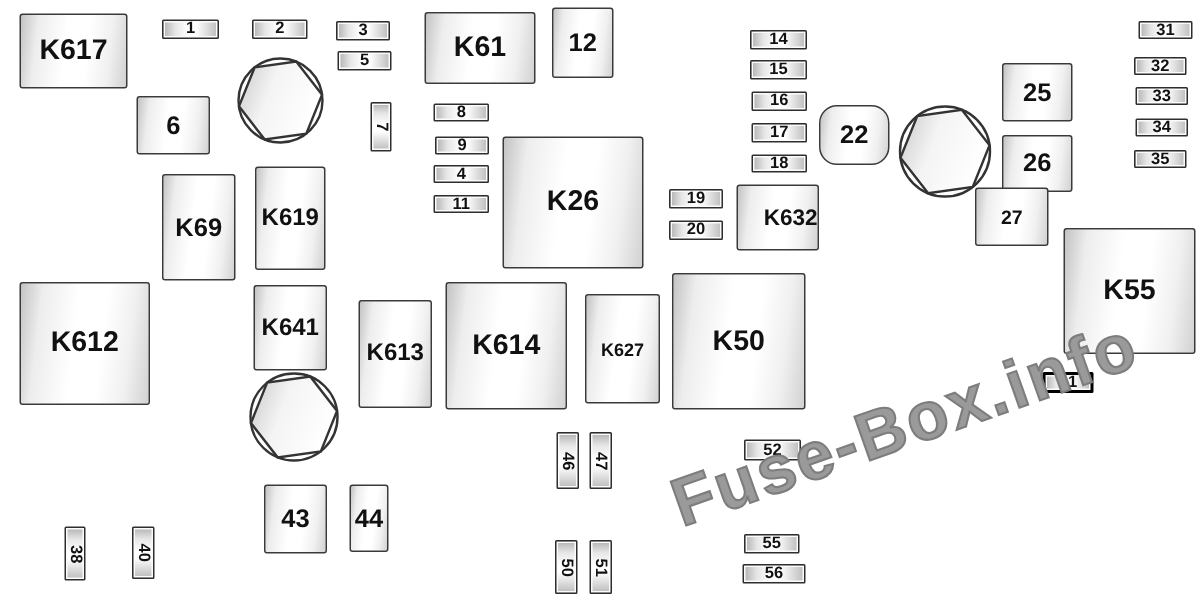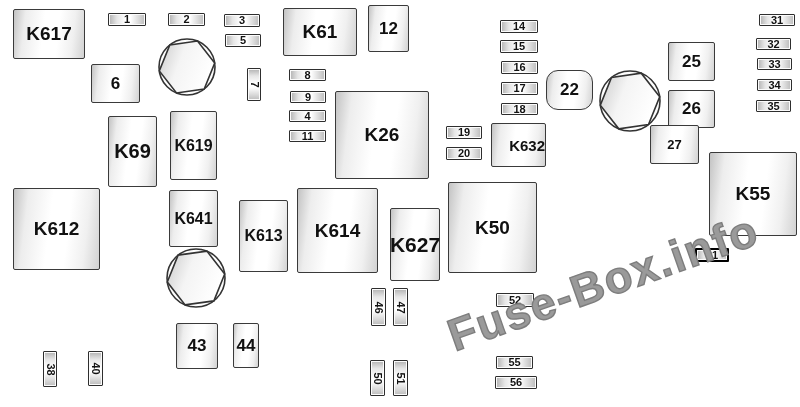--- a/index.html
+++ b/index.html
@@ -54,21 +54,21 @@
     </div>
     <div class="block" style="left: 283px; top: 8px; width: 74px; height: 48px; font-size: 19px; text-align: right;">
       <span class="lbl">K61</span>
     </div>
     <div class="block" style="left: 368px; top: 5px; width: 41px; height: 47px; font-size: 17px;">
       <span class="lbl">12</span>
     </div>
     <div class="block" style="left: 91px; top: 64px; width: 49px; height: 39px; font-size: 17px;">
       <span class="lbl">6</span>
     </div>
-    <div class="block" style="left: 108px; top: 116px; width: 49px; height: 71px; font-size: 20px;">
+    <div class="block" style="left: 108px; top: 116px; width: 49px; height: 71px; font-size: 17px;">
       <span class="lbl">K69</span>
     </div>
     <div class="block" style="left: 170px; top: 111px; width: 47px; height: 69px; font-size: 16px;">
       <span class="lbl">K619</span>
     </div>
     <div class="block" style="left: 335px; top: 91px; width: 94px; height: 88px; font-size: 19px;">
       <span class="lbl">K26</span>
     </div>
     <div class="block" style="left: 491px; top: 123px; width: 55px; height: 44px; font-size: 15px; justify-content: flex-end;">
       <span class="lbl">K632</span>
@@ -93,21 +93,21 @@
     </div>
     <div class="block" style="left: 169px; top: 190px; width: 49px; height: 57px; font-size: 16px;">
       <span class="lbl">K641</span>
     </div>
     <div class="block" style="left: 239px; top: 200px; width: 49px; height: 72px; font-size: 16px;">
       <span class="lbl">K613</span>
     </div>
     <div class="block" style="left: 297px; top: 188px; width: 81px; height: 85px; font-size: 19px;">
       <span class="lbl">K614</span>
     </div>
-    <div class="block" style="left: 390px; top: 208px; width: 50px; height: 73px; font-size: 21px;">
+    <div class="block" style="left: 390px; top: 196px; width: 50px; height: 73px; font-size: 12px;">
       <span class="lbl">K627</span>
     </div>
     <div class="block" style="left: 448px; top: 182px; width: 89px; height: 91px; font-size: 19px;">
       <span class="lbl">K50</span>
     </div>
     <div class="block" style="left: 176px; top: 323px; width: 42px; height: 46px; font-size: 17px;">
       <span class="lbl">43</span>
     </div>
     <div class="block" style="left: 233px; top: 323px; width: 26px; height: 45px; font-size: 17px;">
       <span class="lbl">44</span>

